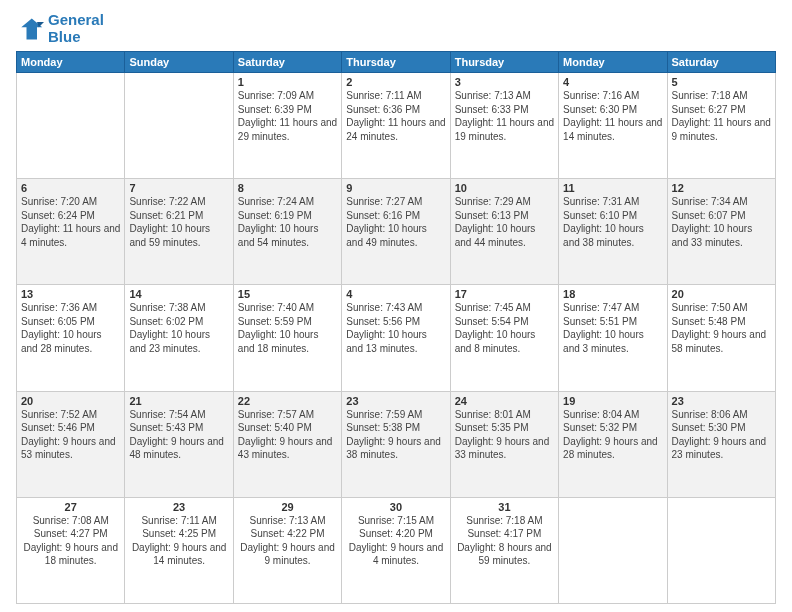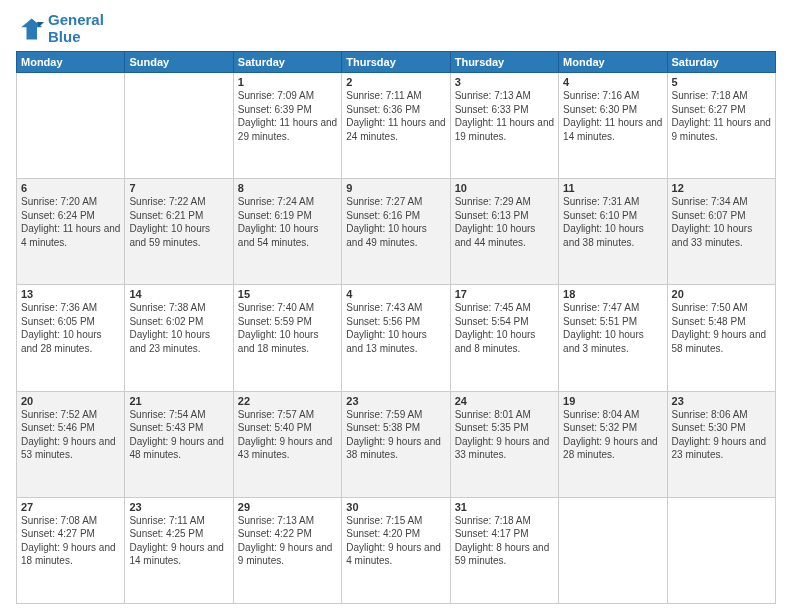--- a/index.html
+++ b/index.html
@@ -92,20 +92,21 @@
       font-size: 10px;
       color: #444;
       line-height: 1.35;
     }
     .empty-cell {
       background: #f9f9f9;
     }
     
     .row-last td {
       background: #f9f9f9;
+      text-align: center;
     }
   </style>
 </head>
 <body>
 
 <div class="page">
   <div class="header">
     <div class="logo">
       <svg class="logo-icon" viewBox="0 0 32 32">
         <polygon points="18,4 30,14 24,14 24,28 12,28 12,14 6,14" fill="#2a7ab8"></polygon>

